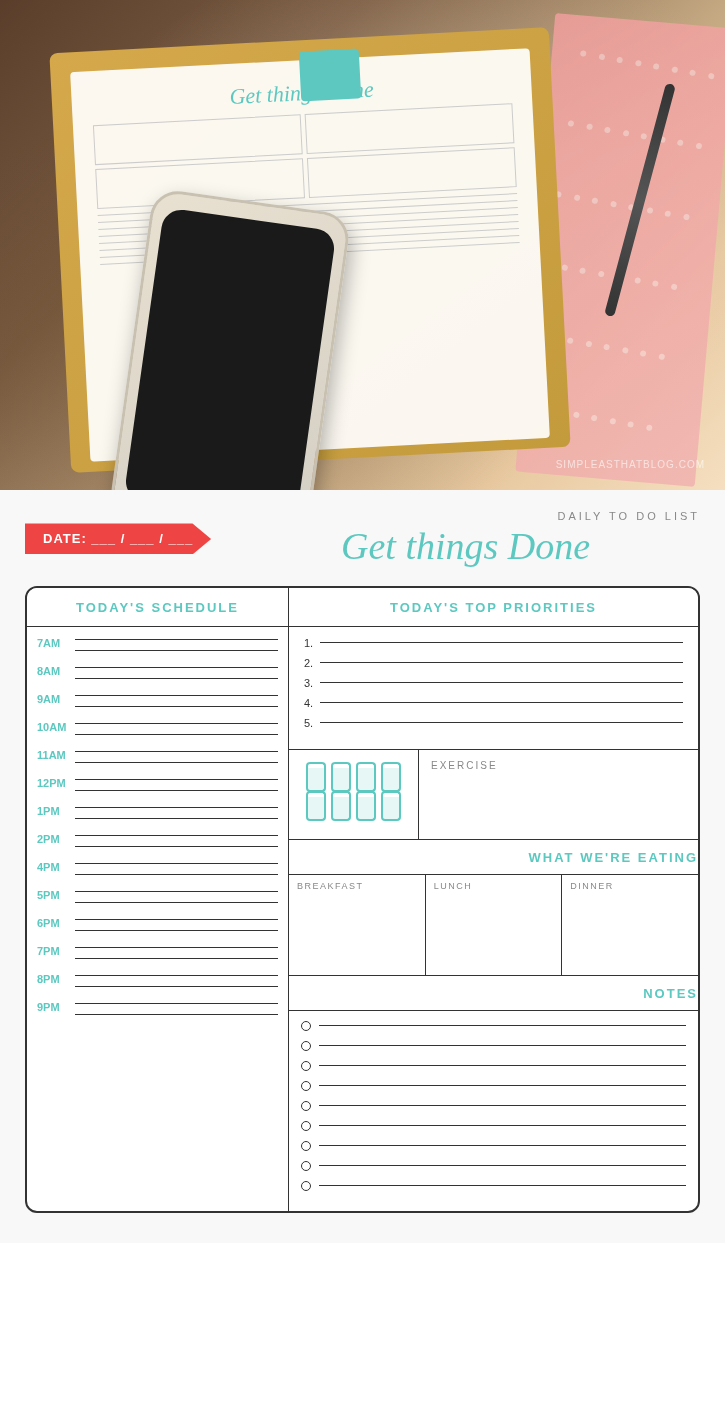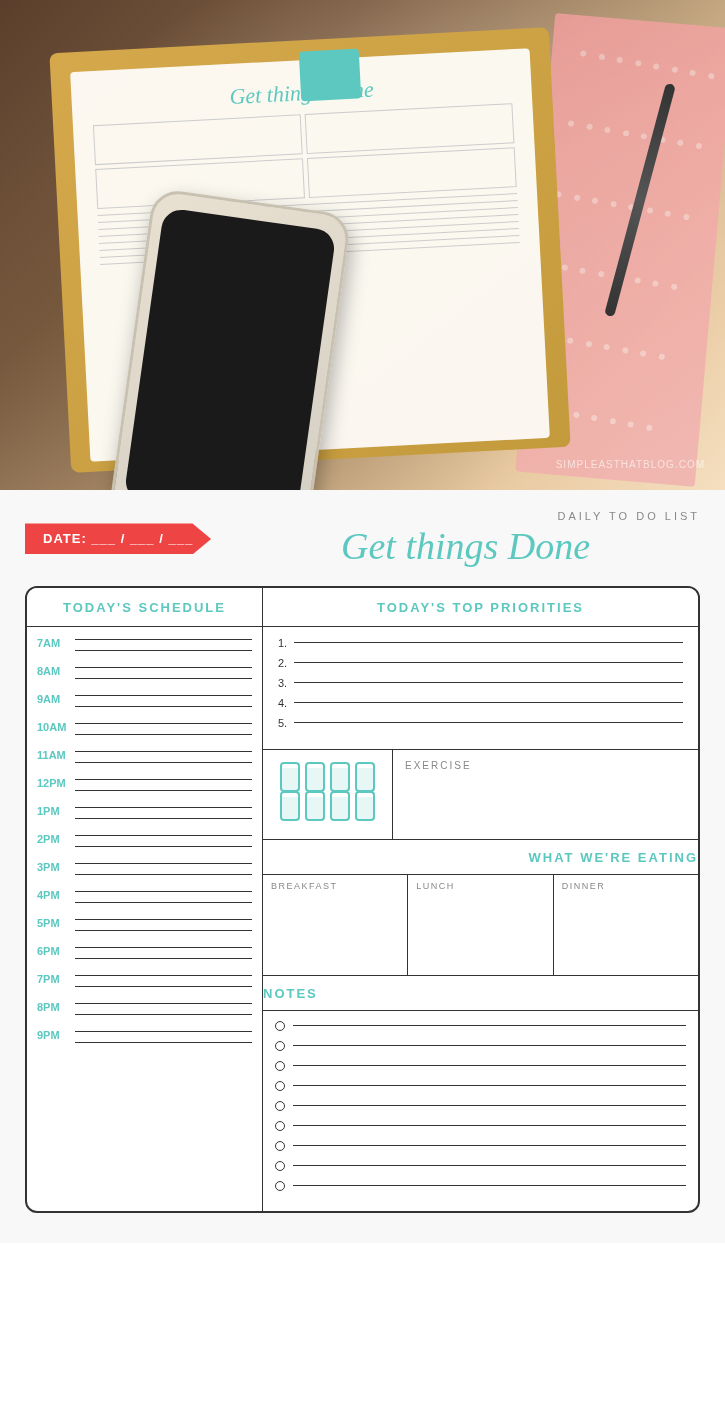--- a/index.html
+++ b/index.html
@@ -189,21 +189,21 @@
       overflow: hidden;
       background: #fff;
     }
 
     .planner-columns {
       display: flex;
     }
 
     
     .schedule-col {
-      width: 236px;
+      width: 262px;
       border-right: 1.5px solid #333;
       flex-shrink: 0;
     }
 
     .col-header {
       background: #fff;
       border-bottom: 1.5px solid #333;
       padding: 10px 0;
       text-align: center;
     }
@@ -369,21 +369,21 @@
       margin-bottom: 24px;
     }
 
     
     .notes-section {
     }
 
     .notes-header {
       border-bottom: 1.5px solid #333;
       padding: 8px 0;
-      text-align: left;
+      text-align: right;
     }
 
     .notes-list {
       padding: 10px 12px;
     }
 
     .note-item {
       display: flex;
       align-items: center;
       margin-bottom: 10px;
@@ -565,27 +565,20 @@
           </div>
 
           <div class="time-slot">
             <span class="time-label">2PM</span>
             <div class="time-lines">
               <div class="time-line"></div>
               <div class="time-line"></div>
             </div>
           </div>
 
-          <div class="time-slot">
-            <span class="time-label">3PM</span>
-            <div class="time-lines">
-              <div class="time-line"></div>
-              <div class="time-line"></div>
-            </div>
-          </div>
 
           <div class="time-slot">
             <span class="time-label">4PM</span>
             <div class="time-lines">
               <div class="time-line"></div>
               <div class="time-line"></div>
             </div>
           </div>
 
           <div class="time-slot">

